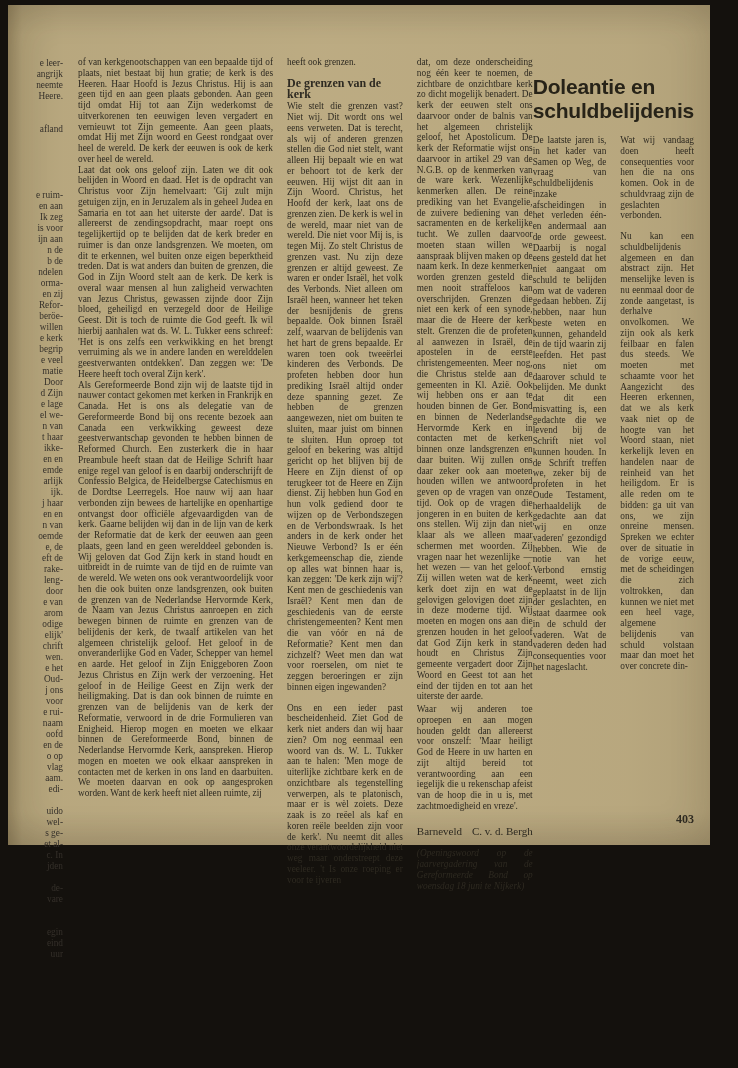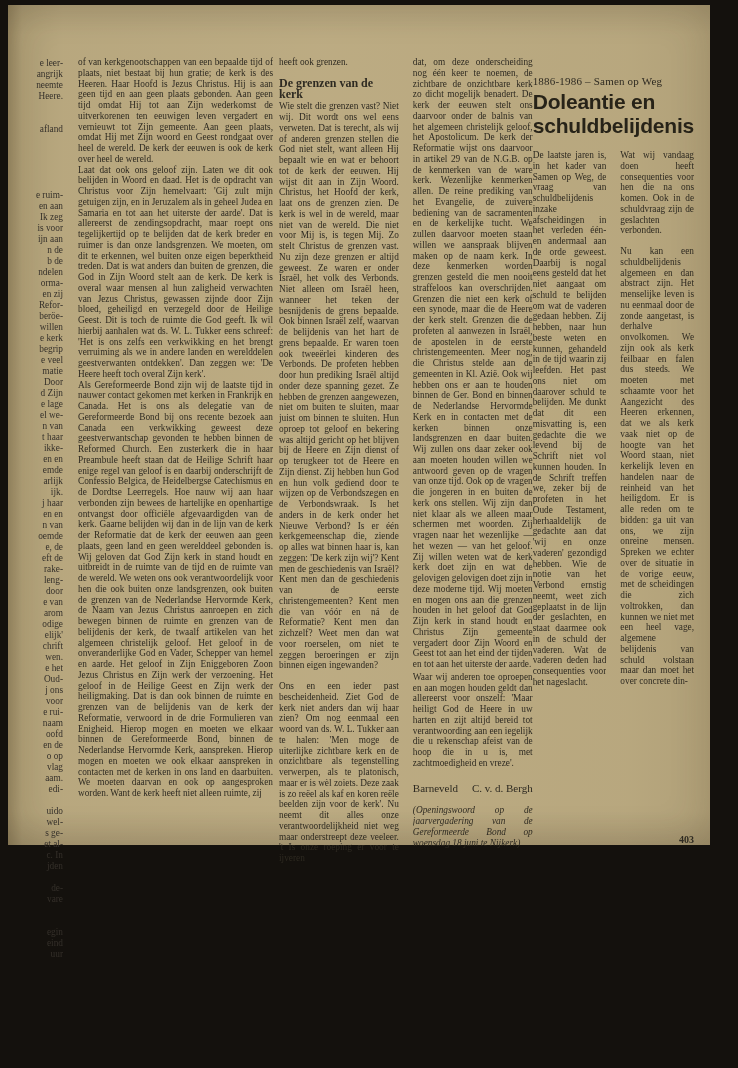--- a/index.html
+++ b/index.html
@@ -22,21 +22,21 @@
   }
   .gutter {
     position:absolute; left:0; top:42px; width:58px; height:960px;
     overflow:hidden; text-align:right; padding-right:3px;
     font-size:9.3px; line-height:11px; color:#35permanent;
     color:#35302a;
   }
   .gutter .frag { white-space:nowrap; }
   .content {
     position:absolute; left:70px; top:52px; width:616px; height:982px;
-    overflow:hidden; display:flex; gap:6px;
+    overflow:hidden; display:flex; gap:14px;
   }
   .bodytext { font-size:9.3px; line-height:10.75px; text-align:justify; }
   .col1 { flex:0 0 195px; overflow:hidden; }
   .rightwrap { flex:1; display:flex; flex-direction:row; }
   .topcols { display:flex; gap:14px; }
   .col2, .col3 { flex:1; overflow:hidden; }
   .col2 .heading {
     font-weight:bold; font-size:12px; margin:10px 0 2px 0; text-align:left;
   }
   .col2-body p + p { margin-top:10px; }
@@ -53,22 +53,22 @@
   .kicker { font-size:11px; letter-spacing:.2px; margin-bottom:3px; }
   .title {
     font-family:"Liberation Sans", sans-serif;
     font-weight:bold; font-size:21px; letter-spacing:-.2px;
     margin-bottom:12px; color:#272318;
   }
   .article2 .twocols { display:flex; gap:14px; }
   .article2 .acol { flex:1; overflow:hidden; }
   .acol p + p { margin-top:10px; }
   .page-number {
-    position:absolute; right:16px; bottom:0;
-    font-size:10px; font-weight:bold; color:#2e2a21;
+    position:absolute; right:16px; bottom:18px;
+    font-size:12px; font-weight:bold; color:#2e2a21;
   }
 </style>
 </head>
 <body>
 
 <div class="page">
 
   <div class="gutter">
       <div class="frag">&nbsp;</div>
       <div class="frag">e leer-</div>
@@ -184,21 +184,20 @@
           <div class="signature-row">
             <span>Barneveld</span>
             <span>C. v. d. Bergh</span>
           </div>
           <div class="footnote">(Openingswoord op de jaarvergadering van de Gereformeerde Bond op woensdag 18 juni te Nijkerk)</div>
         </div>
 
       </div>
 
       <div class="article2">
-        <div class="kicker">1886-1986 – Samen op Weg</div>
         <h1 class="title">Doleantie en schuldbelijdenis</h1>
         <div class="twocols">
           <div class="acol bodytext">
               <p>De laatste jaren is, in het kader van Samen op Weg, de vraag van schuldbelijdenis inzake afscheidingen in het verleden één- en andermaal aan de orde geweest. Daarbij is nogal eens gesteld dat het niet aangaat om schuld te belijden om wat de vaderen gedaan hebben. Zij hebben, naar hun beste weten en kunnen, gehandeld in de tijd waarin zij leefden. Het past ons niet om daarover schuld te belijden. Me dunkt dat dit een misvatting is, een gedachte die we levend bij de Schrift niet vol kunnen houden. In de Schrift treffen we, zeker bij de profeten in het Oude Testament, herhaaldelijk de gedachte aan dat 'wij en onze vaderen' gezondigd hebben. Wie de notie van het Verbond ernstig neemt, weet zich geplaatst in de lijn der geslachten, en staat daarmee ook in de schuld der vaderen. Wat de vaderen deden had consequenties voor het nageslacht.</p>
             </div>
           <div class="acol bodytext">
               <p>Wat wij vandaag doen heeft consequenties voor hen die na ons komen. Ook in de schuldvraag zijn de geslachten verbonden.</p>
               <p>Nu kan een schuldbelijdenis algemeen en dan abstract zijn. Het menselijke leven is nu eenmaal door de zonde aangetast, is derhalve onvolkomen. We zijn ook als kerk feilbaar en falen dus steeds. We moeten met schaamte voor het Aangezicht des Heeren erkennen, dat we als kerk vaak niet op de hoogte van het Woord staan, niet kerkelijk leven en handelen naar de reinheid van het heiligdom. Er is alle reden om te bidden: ga uit van ons, we zijn onreine mensen. Spreken we echter over de situatie in de vorige eeuw, met de scheidingen die zich voltrokken, dan kunnen we niet met een heel vage, algemene belijdenis van schuld volstaan maar dan moet het over concrete din-</p>
             </div>
         </div>

